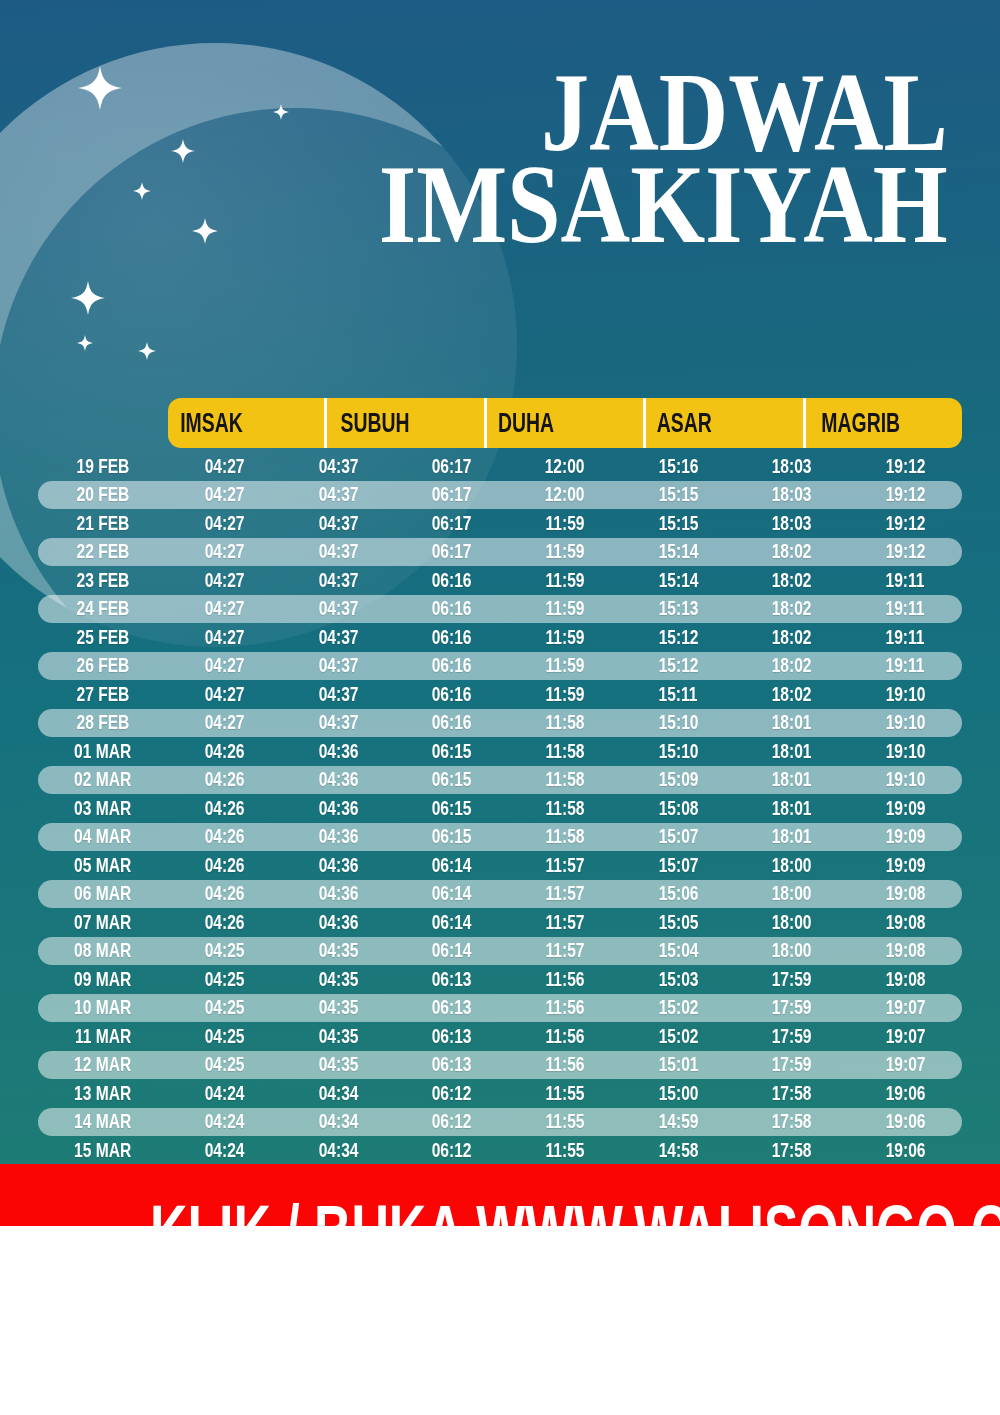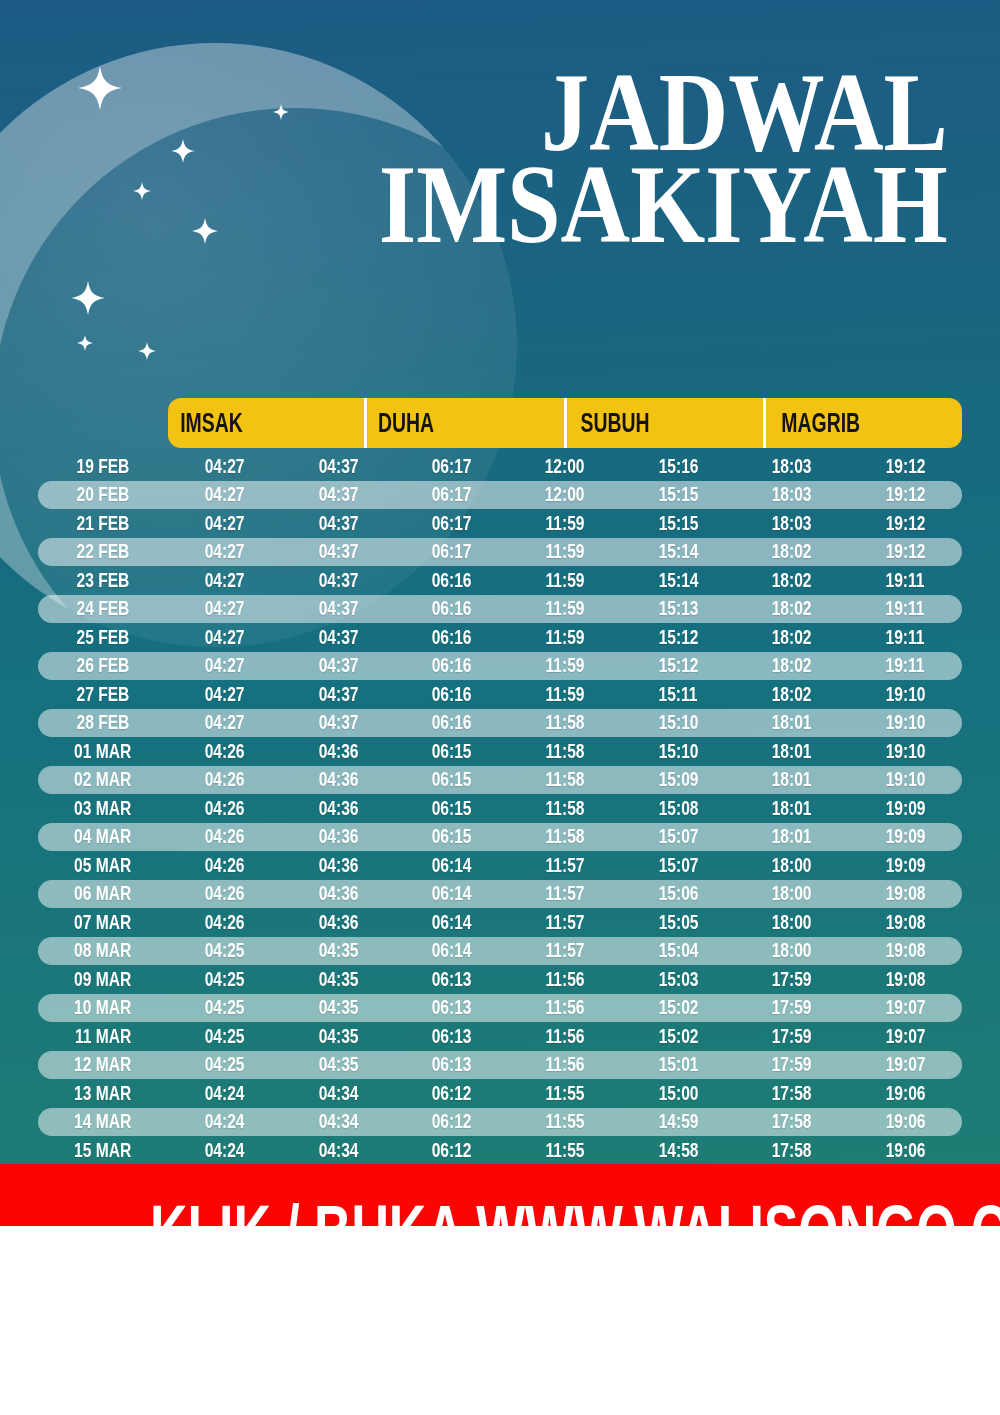--- a/index.html
+++ b/index.html
@@ -81,22 +81,23 @@
   </svg>
 
   <div class="title-block">
     <div class="title-line" style="text-transform:uppercase;">Jadwal</div>
     <div class="title-line" style="text-transform:uppercase;">Imsakiyah</div>
   </div>
 
 
   <div class="thead">
       <div class="th"><span class="cnd">IMSAK</span></div>
+      <div class="th"><span class="cnd">SUBUH</span></div>
       <div class="th"><span class="cnd">DUHA</span></div>
-      <div class="th"><span class="cnd">SUBUH</span></div>
+      <div class="th"><span class="cnd">ASAR</span></div>
       <div class="th"><span class="cnd">MAGRIB</span></div>
     </div>
 
   <div class="rows">
       <div class="row">
         <div class="date-cell"><span class="cnd">19 FEB</span></div>
         <div class="time-cell"><span class="cnd">04:27</span></div>
         <div class="time-cell"><span class="cnd">04:37</span></div>
         <div class="time-cell"><span class="cnd">06:17</span></div>
         <div class="time-cell"><span class="cnd">12:00</span></div>

